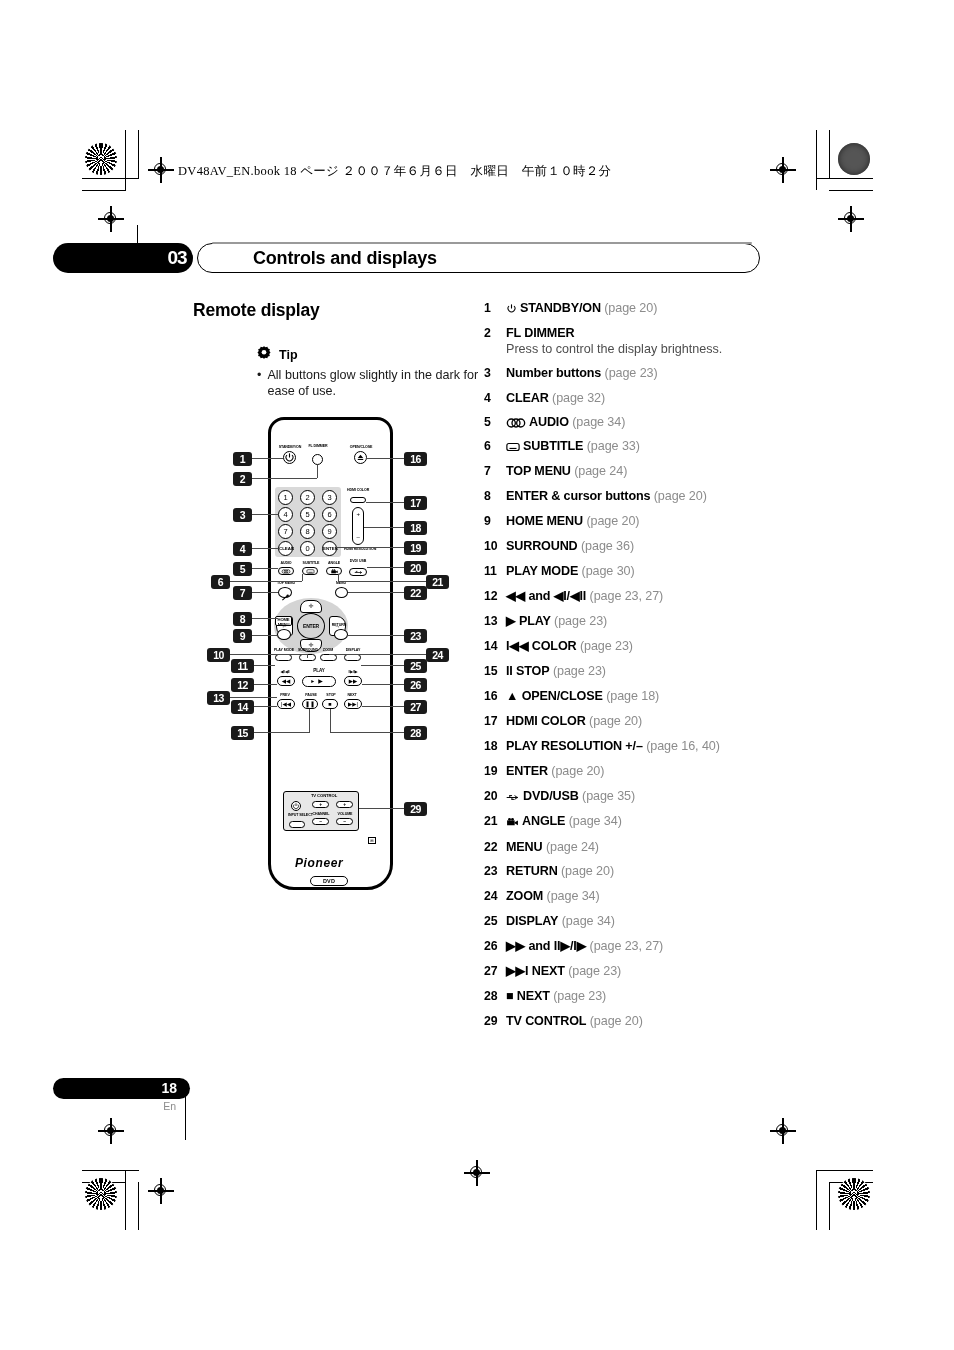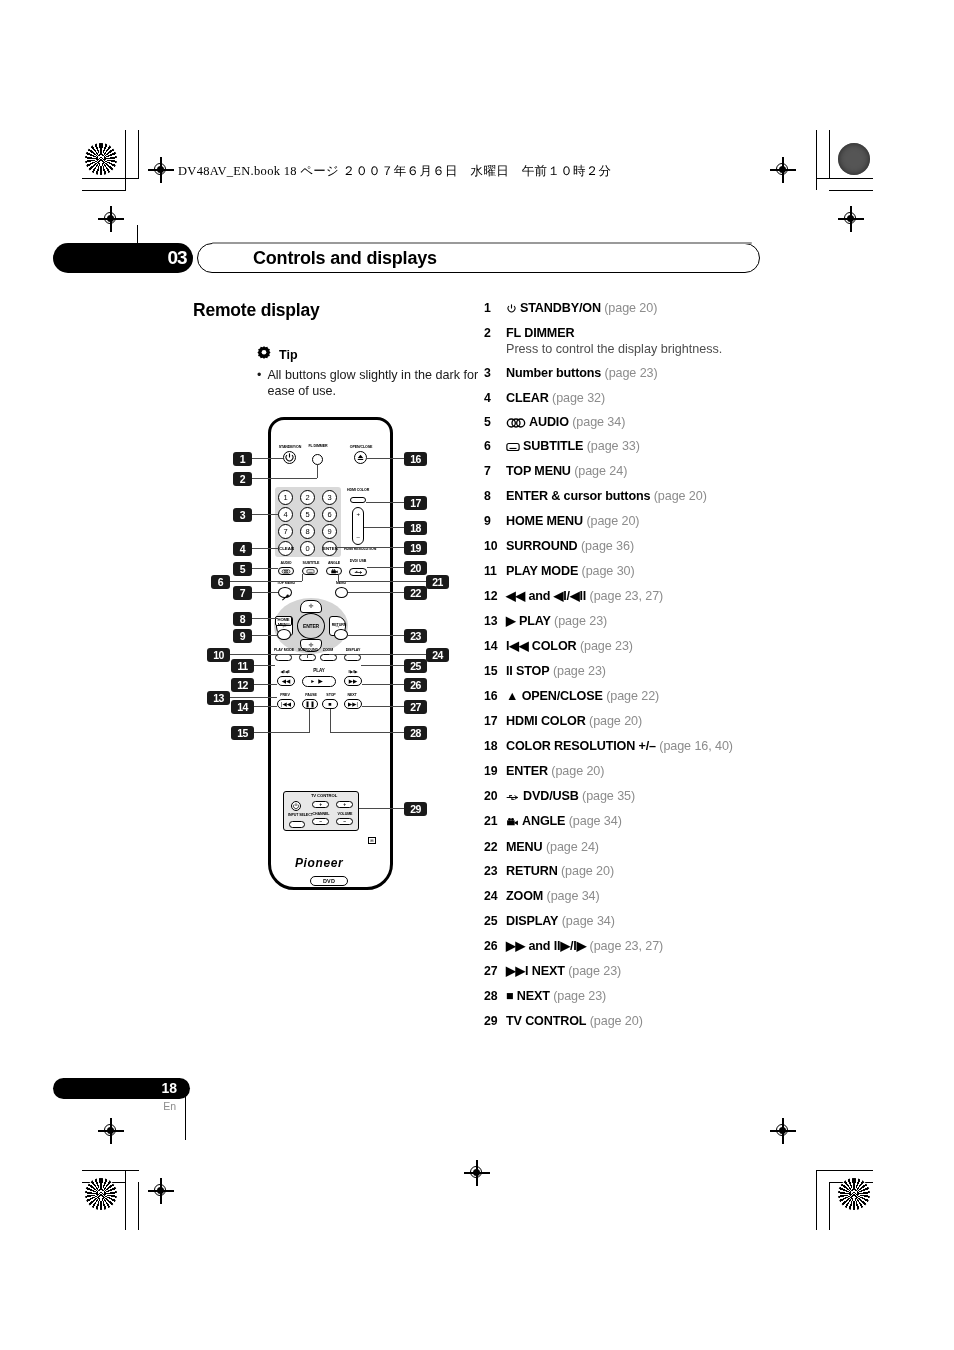--- a/index.html
+++ b/index.html
@@ -855,33 +855,33 @@
     </div>
     <div class="list-item" style="margin-top: 10px;">
       <div class="li-num">15</div>
       <div class="li-content">
         <div class="li-main"><span class="li-label">II STOP</span><span class="li-page"> (page 23)</span></div>
       </div>
     </div>
     <div class="list-item" style="margin-top: 10px;">
       <div class="li-num">16</div>
       <div class="li-content">
-        <div class="li-main"><span class="li-label">▲ OPEN/CLOSE</span><span class="li-page"> (page 22)</span></div>
+        <div class="li-main"><span class="li-label">▲ OPEN/CLOSE</span><span class="li-page"> (page 18)</span></div>
       </div>
     </div>
     <div class="list-item" style="margin-top: 10px;">
       <div class="li-num">17</div>
       <div class="li-content">
         <div class="li-main"><span class="li-label">HDMI COLOR</span><span class="li-page"> (page 20)</span></div>
       </div>
     </div>
     <div class="list-item" style="margin-top: 10px;">
       <div class="li-num">18</div>
       <div class="li-content">
-        <div class="li-main"><span class="li-label">COLOR RESOLUTION +/–</span><span class="li-page"> (page 16, 40)</span></div>
+        <div class="li-main"><span class="li-label">PLAY RESOLUTION +/–</span><span class="li-page"> (page 16, 40)</span></div>
       </div>
     </div>
     <div class="list-item" style="margin-top: 10px;">
       <div class="li-num">19</div>
       <div class="li-content">
         <div class="li-main"><span class="li-label">ENTER</span><span class="li-page"> (page 20)</span></div>
       </div>
     </div>
     <div class="list-item" style="margin-top: 10px;">
       <div class="li-num">20</div>

